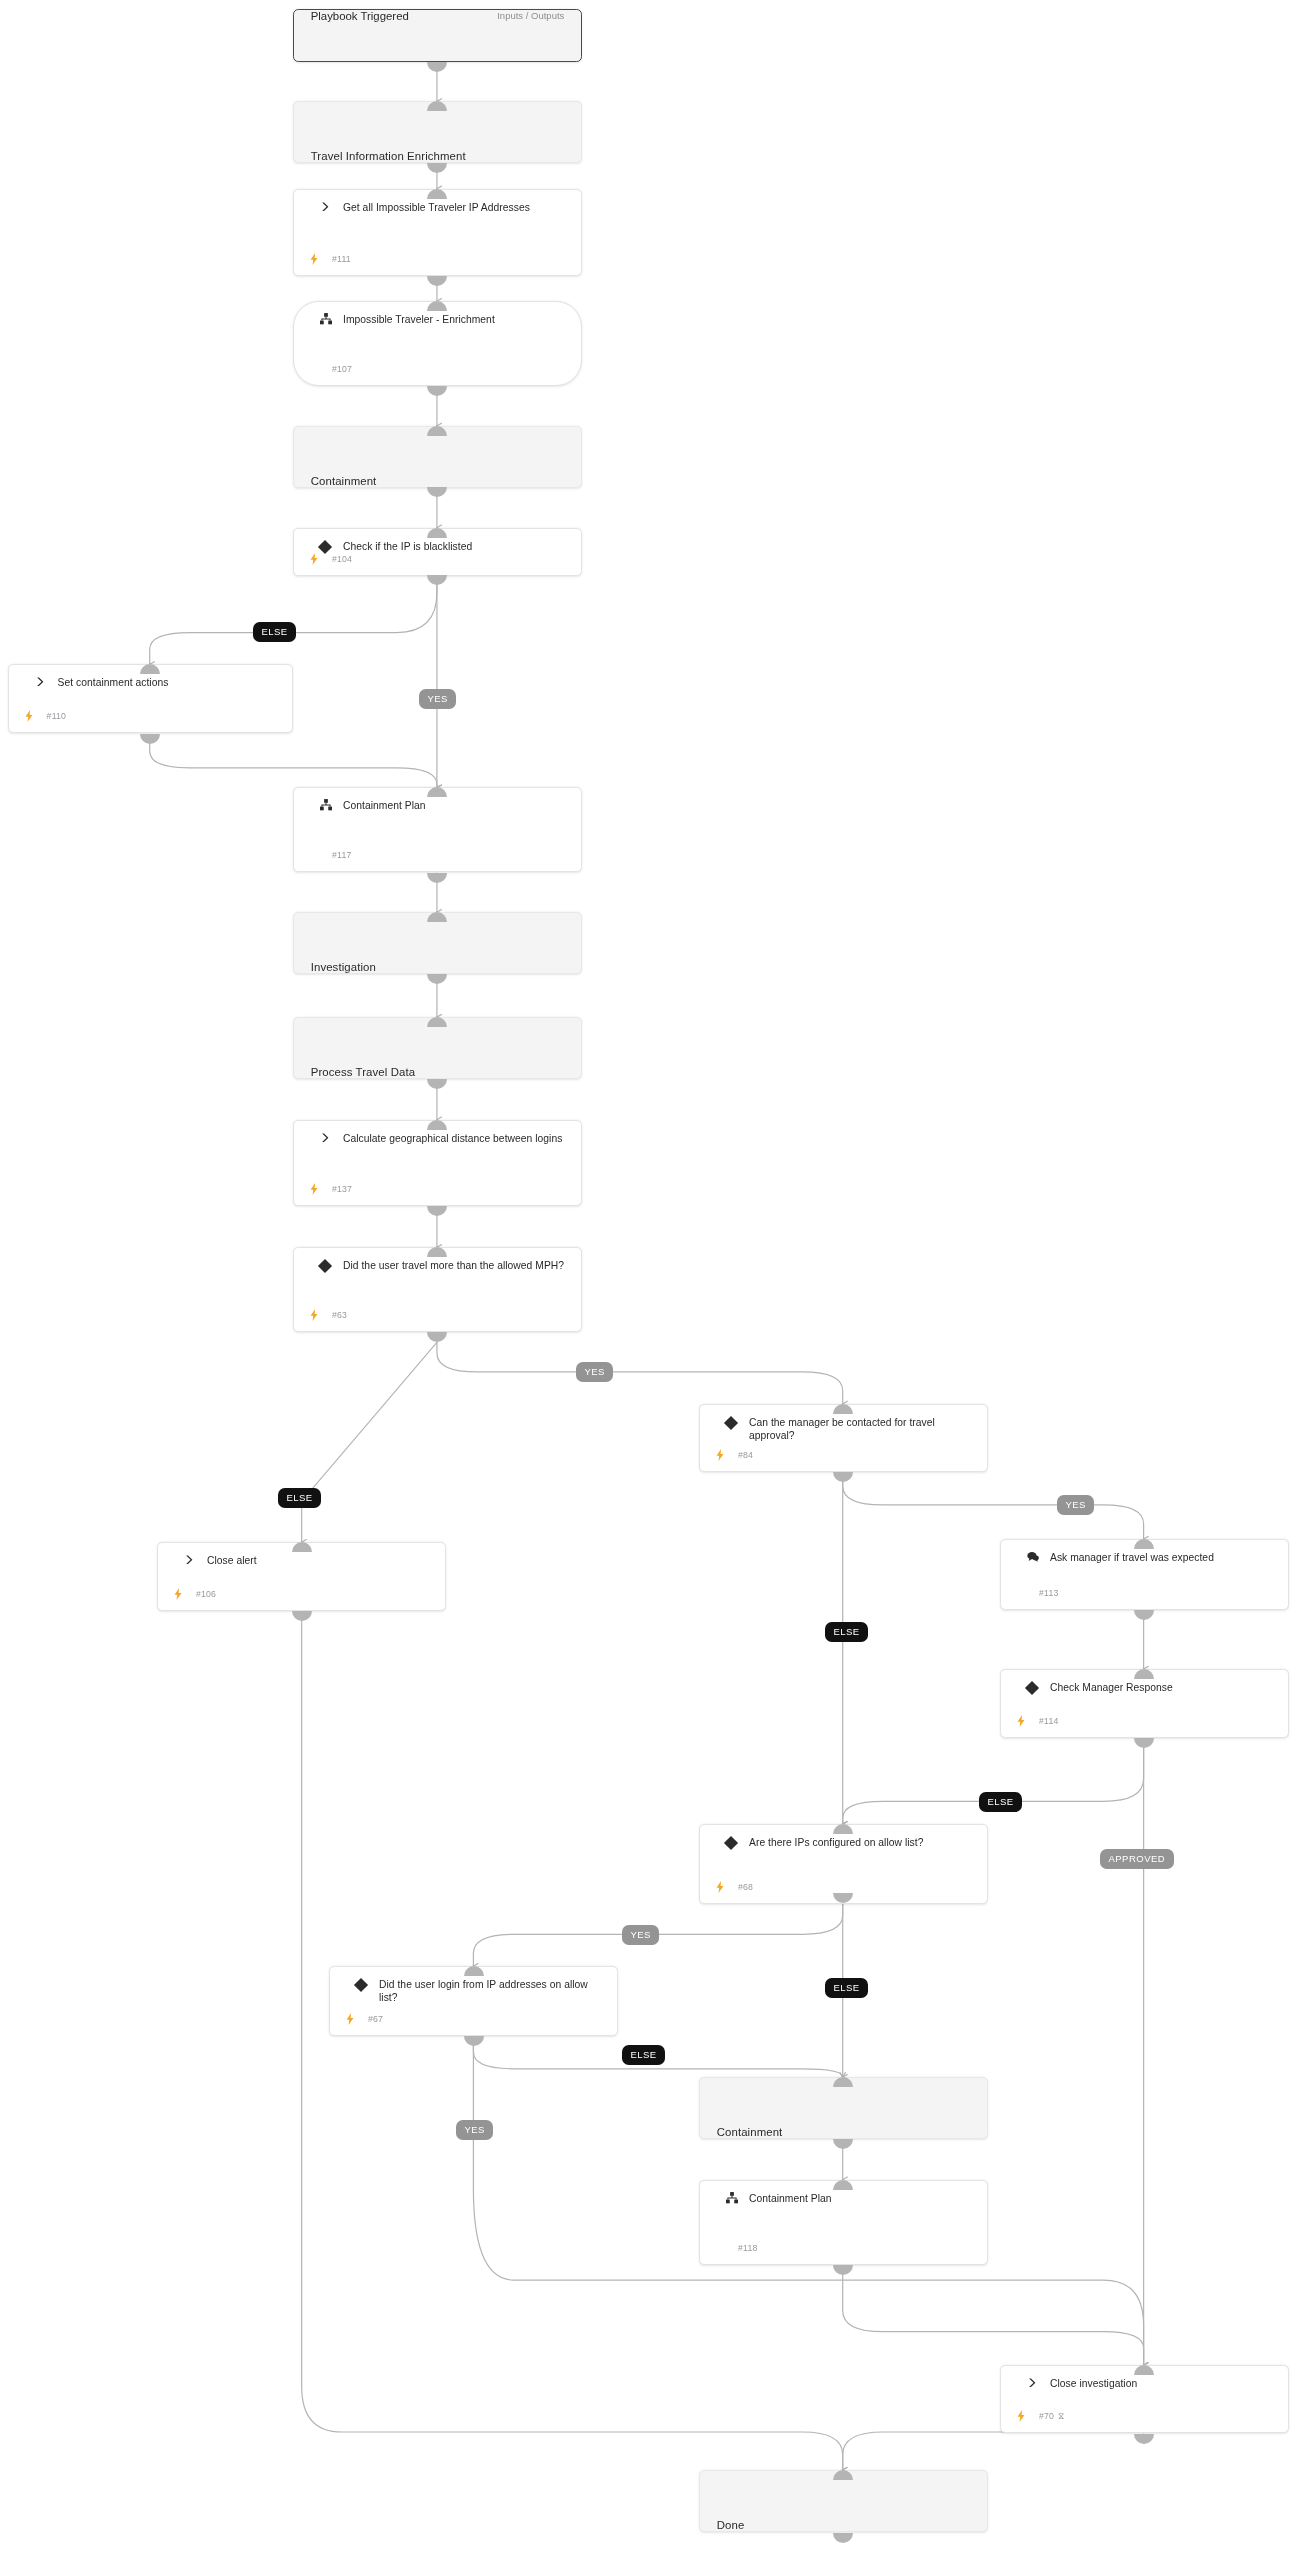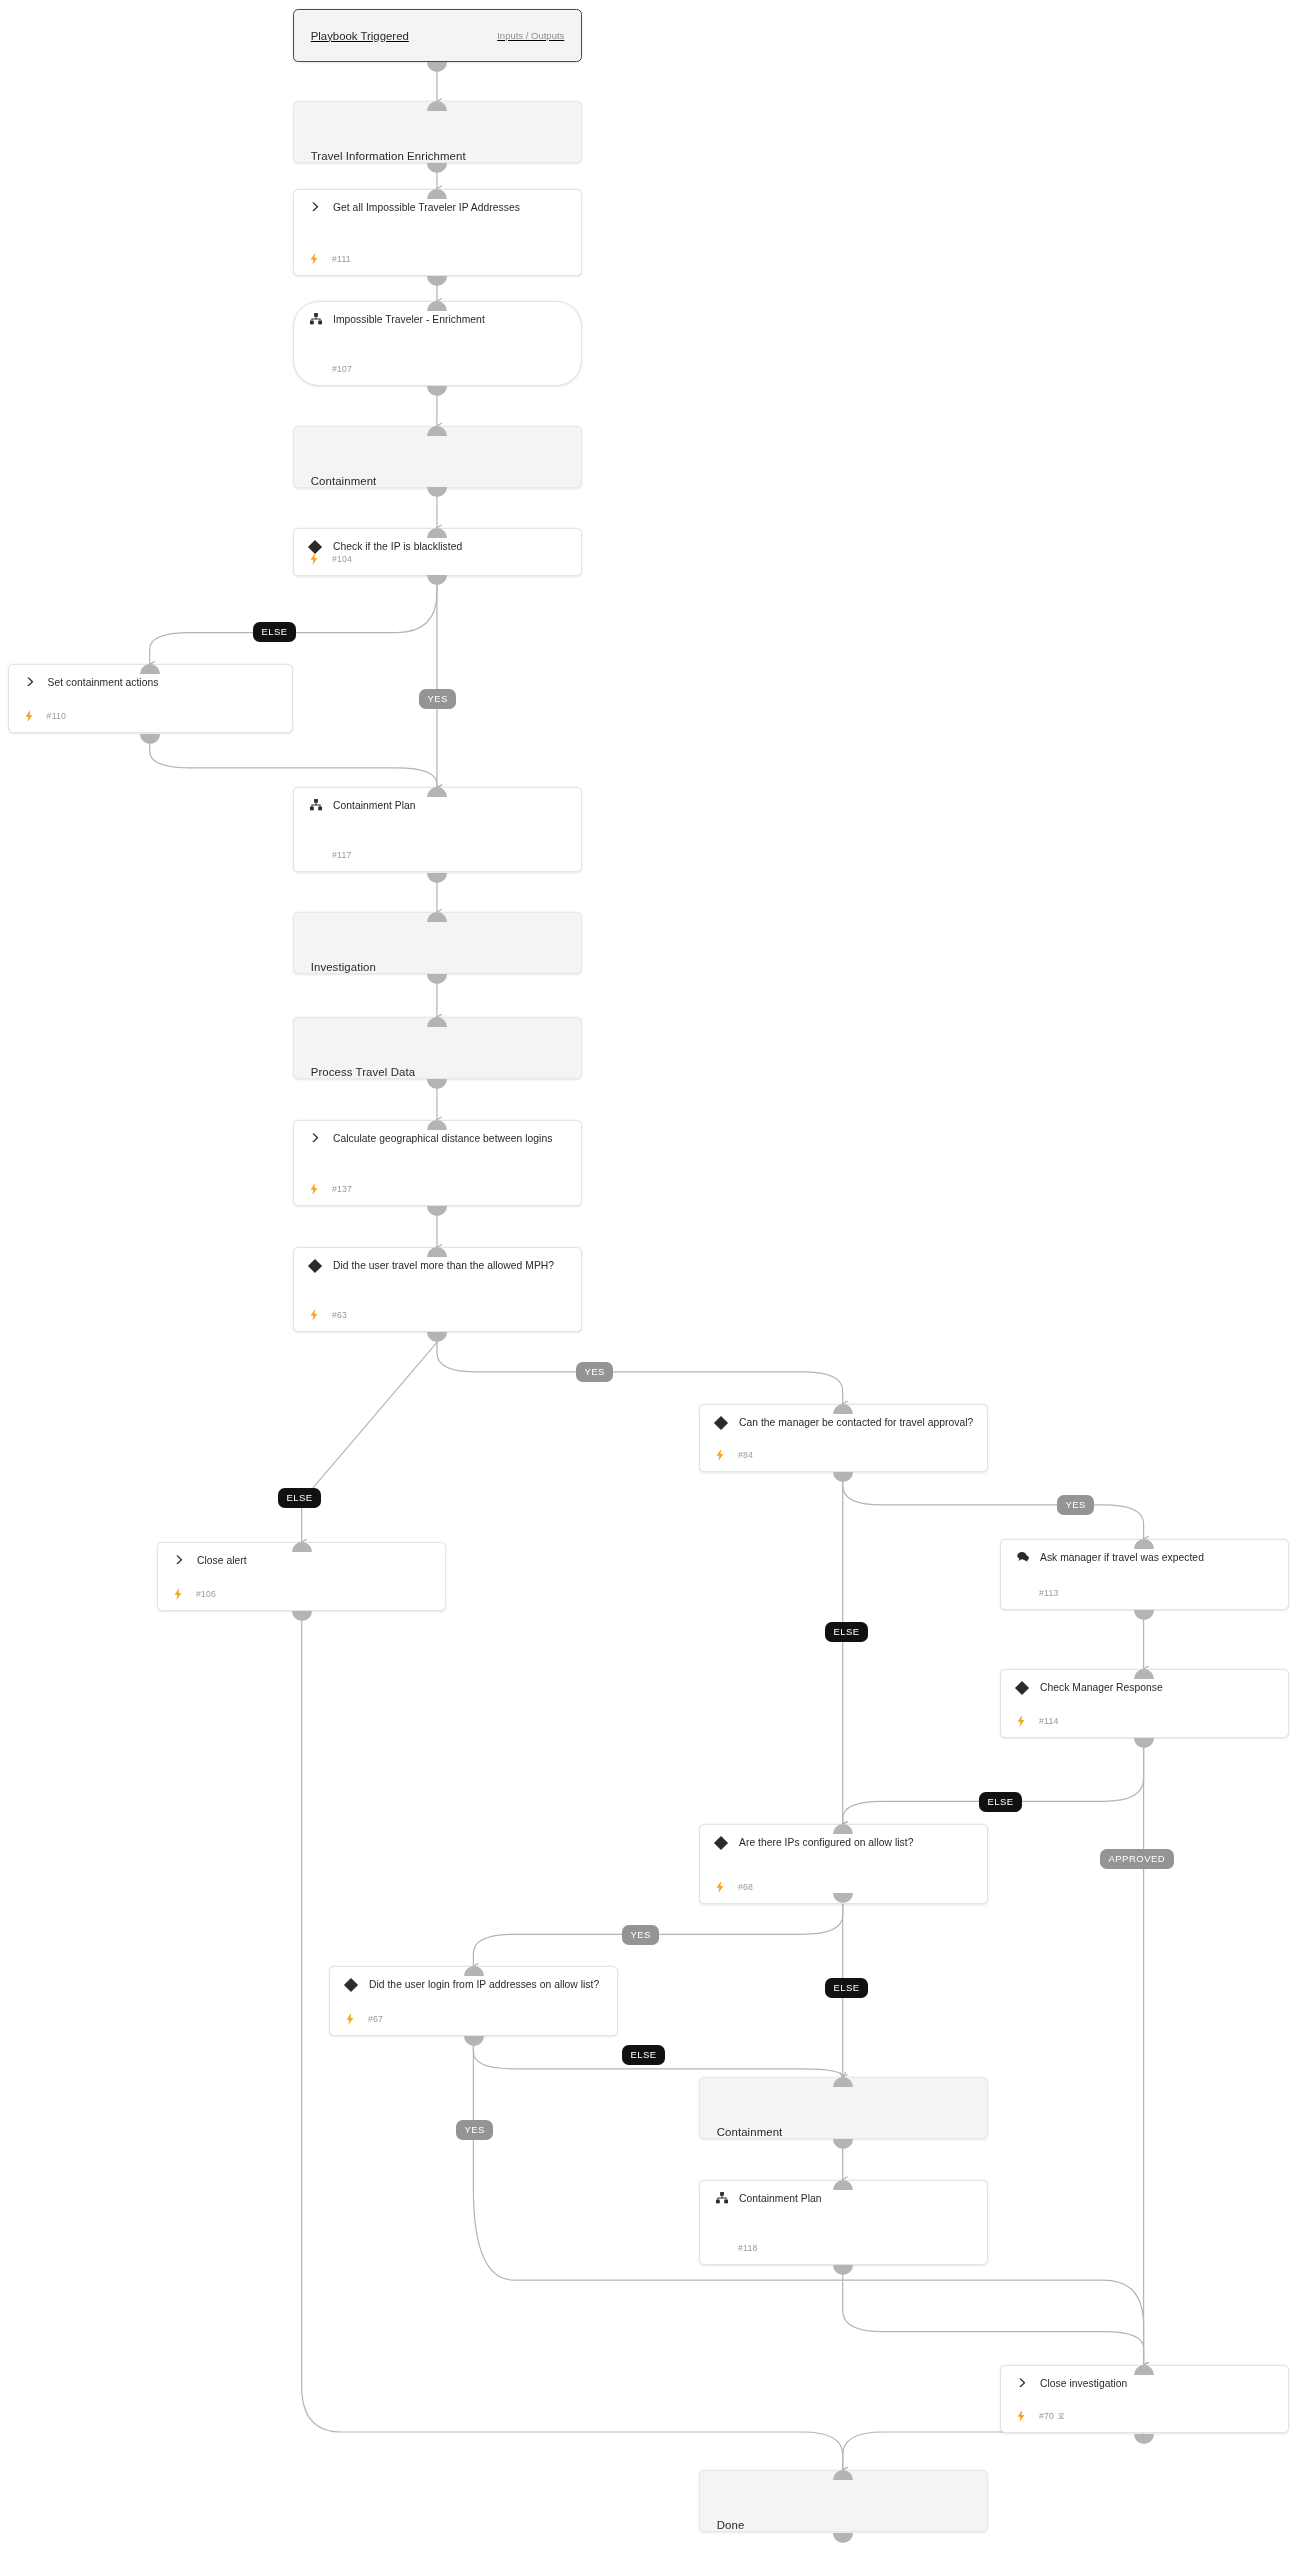--- a/index.html
+++ b/index.html
@@ -33,44 +33,43 @@
   .node.section {
     background: #f4f4f4;
     border: 0.8px solid #e8e8e8;
     display: flex;
     align-items: flex-end;
   }
   .node.start {
     background: #f4f4f4;
     border: 1.5px solid #4a4a4a;
     display: flex;
-    align-items: center;
+    align-items: flex-start;
     justify-content: space-between;
     padding: 0 16.7px;
-    text-decoration: underline;
   }
   .section-label {
     font-size: 11.4px;
     color: #27282a;
     padding-left: 16.7px;
     letter-spacing: 0.1px;
   }
   .start-label {
     font-size: 11.4px;
     color: #27282a;
   }
   .start-io {
     font-size: 9.5px;
     color: #8c8f94;
   }
 
   
   .row-title {
     position: absolute;
-    left: 16px;
+    left: 26px;
     top: 10.6px;
     right: 10.6px;
     display: flex;
     align-items: flex-start;
     gap: 0;
   }
   .icon-slot {
     width: 23px;
     flex: 0 0 23px;
     display: flex;

